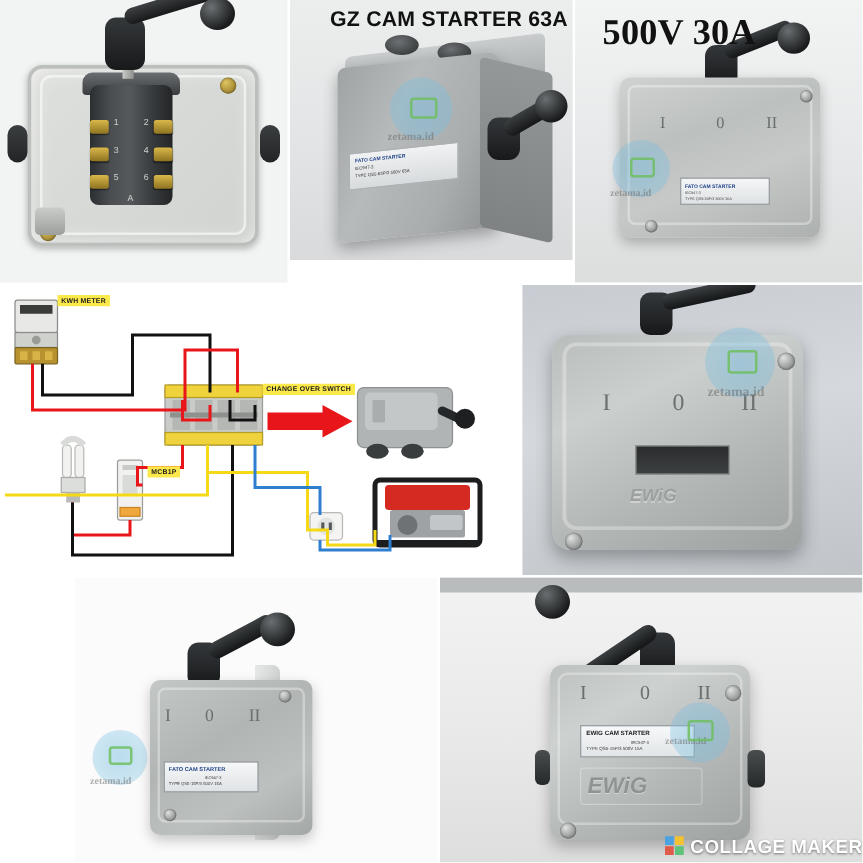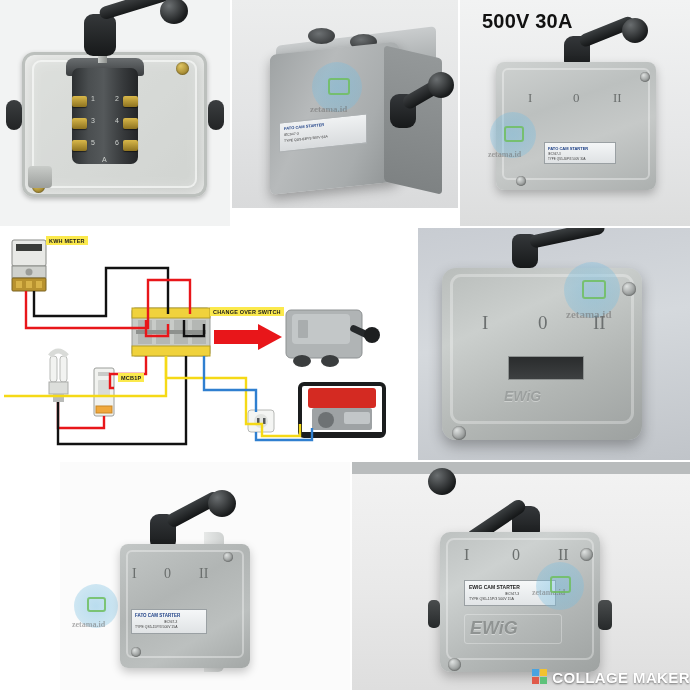--- a/index.html
+++ b/index.html
@@ -357,20 +357,21 @@
     </div>
 
     <div class="lev-hub"></div>
     <div class="lev-arm"></div>
     <div class="lev-knob"></div>
 
     <div class="wm-circle" style="left:80px; top:62px; width:50px; height:50px;"></div>
     <div class="wm-glyph" style="left:96px; top:78px; width:22px; height:17px;"></div>
     <div class="wm-text" style="left:78px; top:104px; font-size:9px;">zetama.id</div>
 
+    <div class="cap" style="left:32px; top:6px; font-size:17px;">GZ CAM STARTER 63A</div>
   </div>
 
   <div class="panel" id="p3">
     <div class="tbl"></div>
 
     <div class="lev-hub"></div>
     <div class="lev-arm"></div>
     <div class="lev-knob"></div>
 
     <div class="body"></div>
@@ -386,21 +387,21 @@
       <div class="l3">TYPE QS5-30P/3  500V  30A</div>
     </div>
 
     <div class="scr" style="left:180px; top:72px;"></div>
     <div class="scr" style="left:56px; top:176px;"></div>
 
     <div class="wm-circle" style="left:30px; top:112px; width:46px; height:46px;"></div>
     <div class="wm-glyph" style="left:44px; top:126px; width:20px; height:16px;"></div>
     <div class="wm-text" style="left:28px; top:150px; font-size:8px;">zetama.id</div>
 
-    <div class="cap" style="left:22px; top:10px; font-size:20px;">500V 30A</div>
+    <div class="cap" style="left:22px; top:10px; font-size:29px;font-family:Liberation Serif, serif;">500V 30A</div>
   </div>
 
   <div class="panel" id="p4">
     <svg viewBox="0 0 416 232">
 
       <g>
         <rect x="12" y="12" width="34" height="26" rx="2" fill="#e8e9e6" stroke="#8a8c88"></rect>
         <rect x="16" y="16" width="26" height="7" fill="#3a3c39"></rect>
         <rect x="12" y="38" width="34" height="12" fill="#cfd1cd" stroke="#8a8c88"></rect>
         <circle cx="29" cy="44" r="3.5" fill="#9a9c98"></circle>

